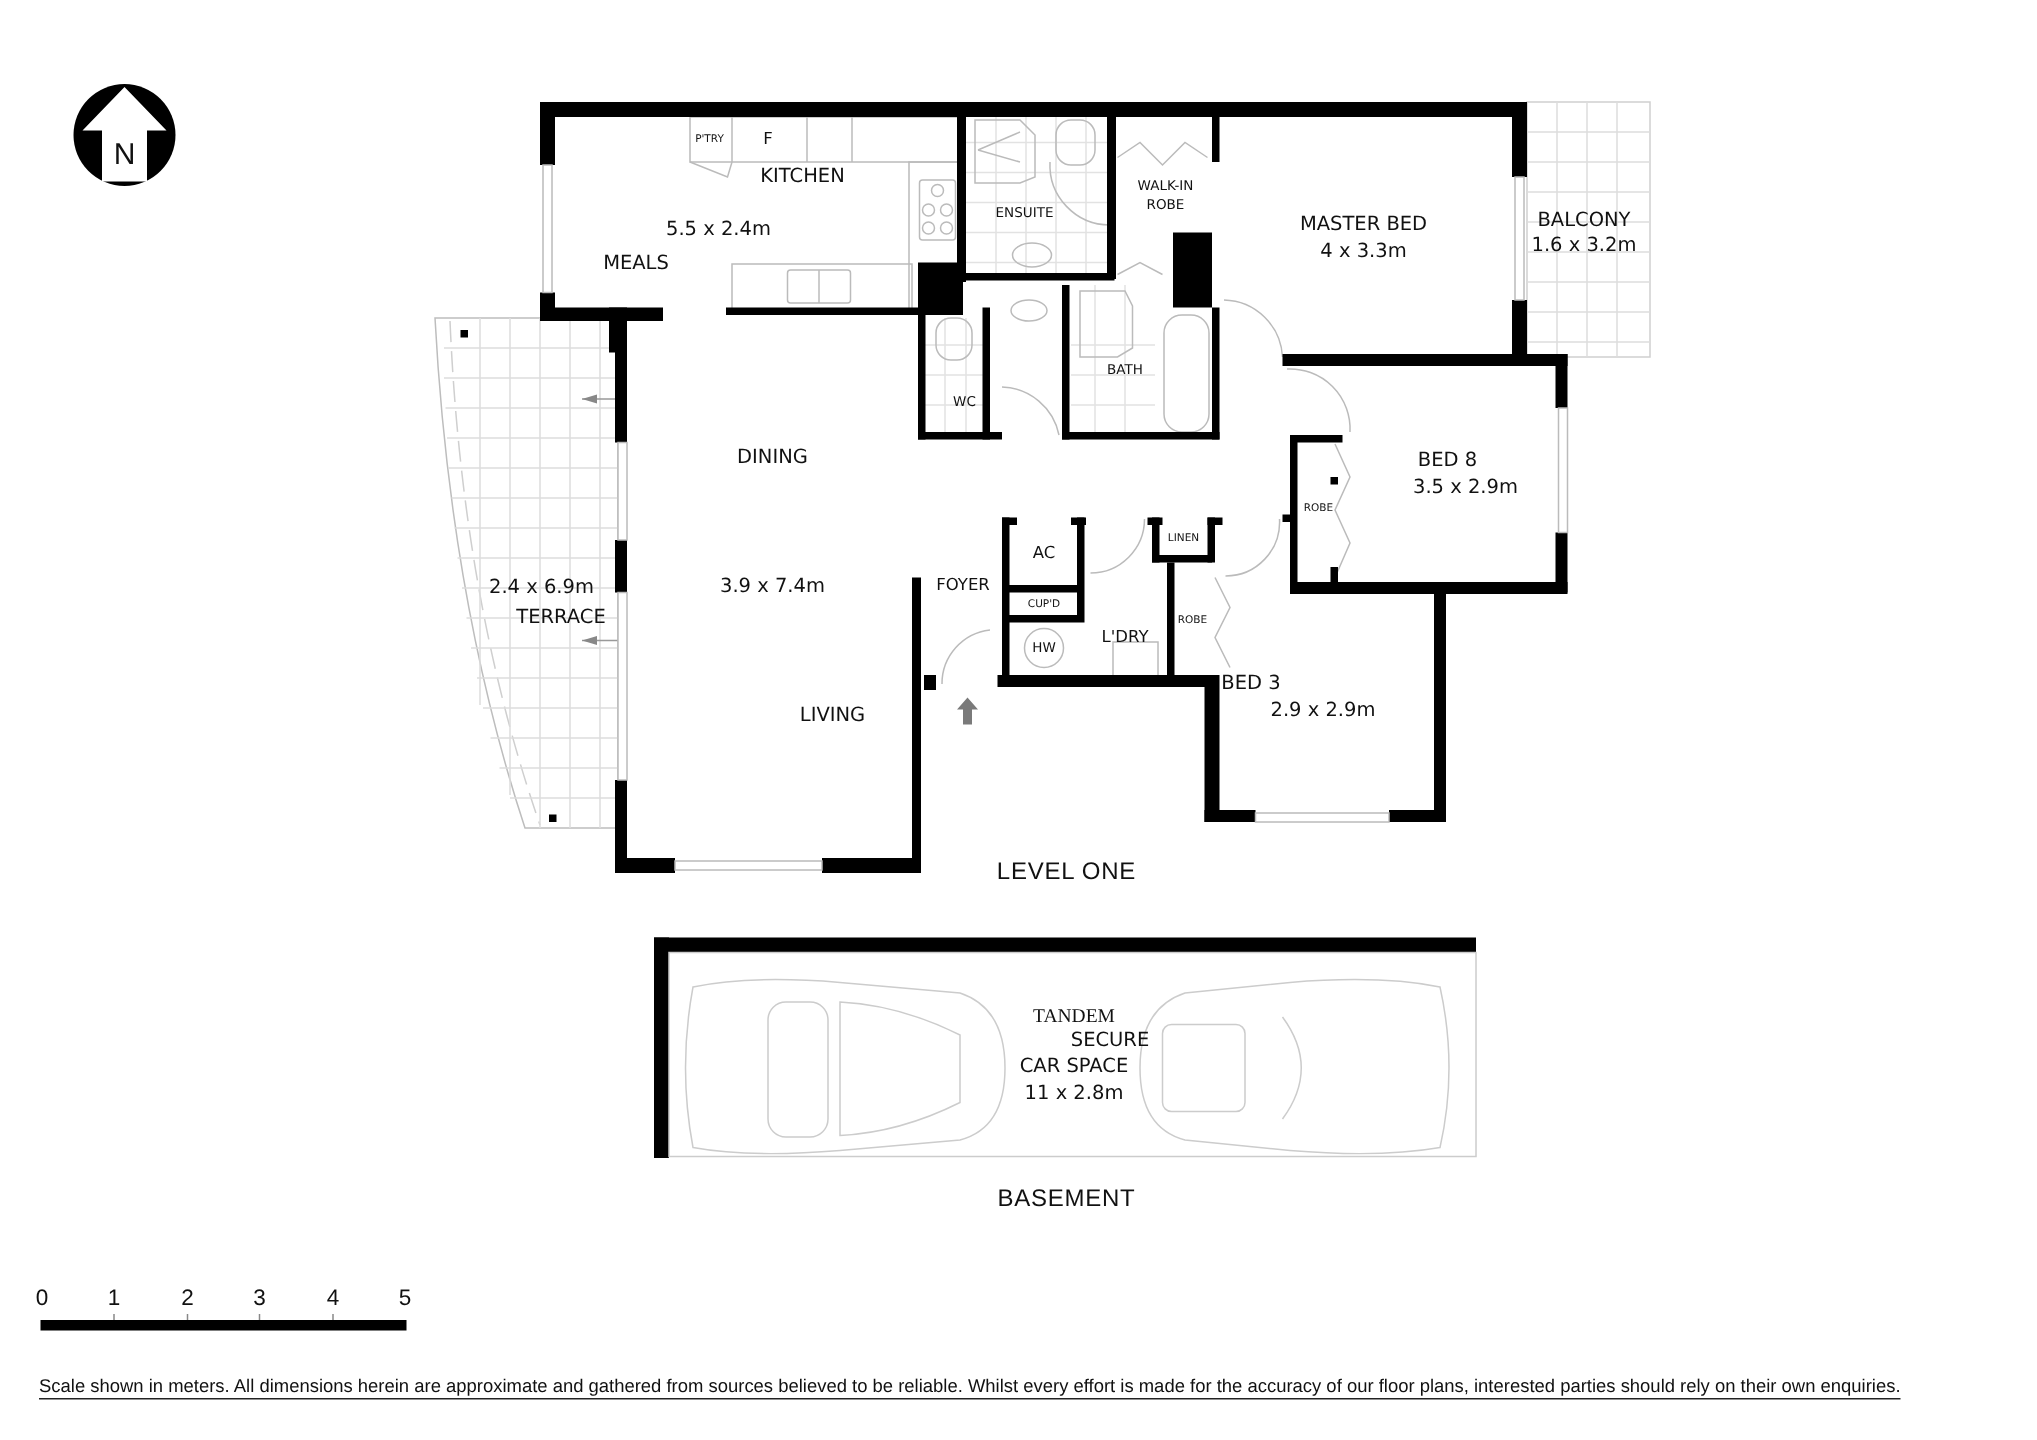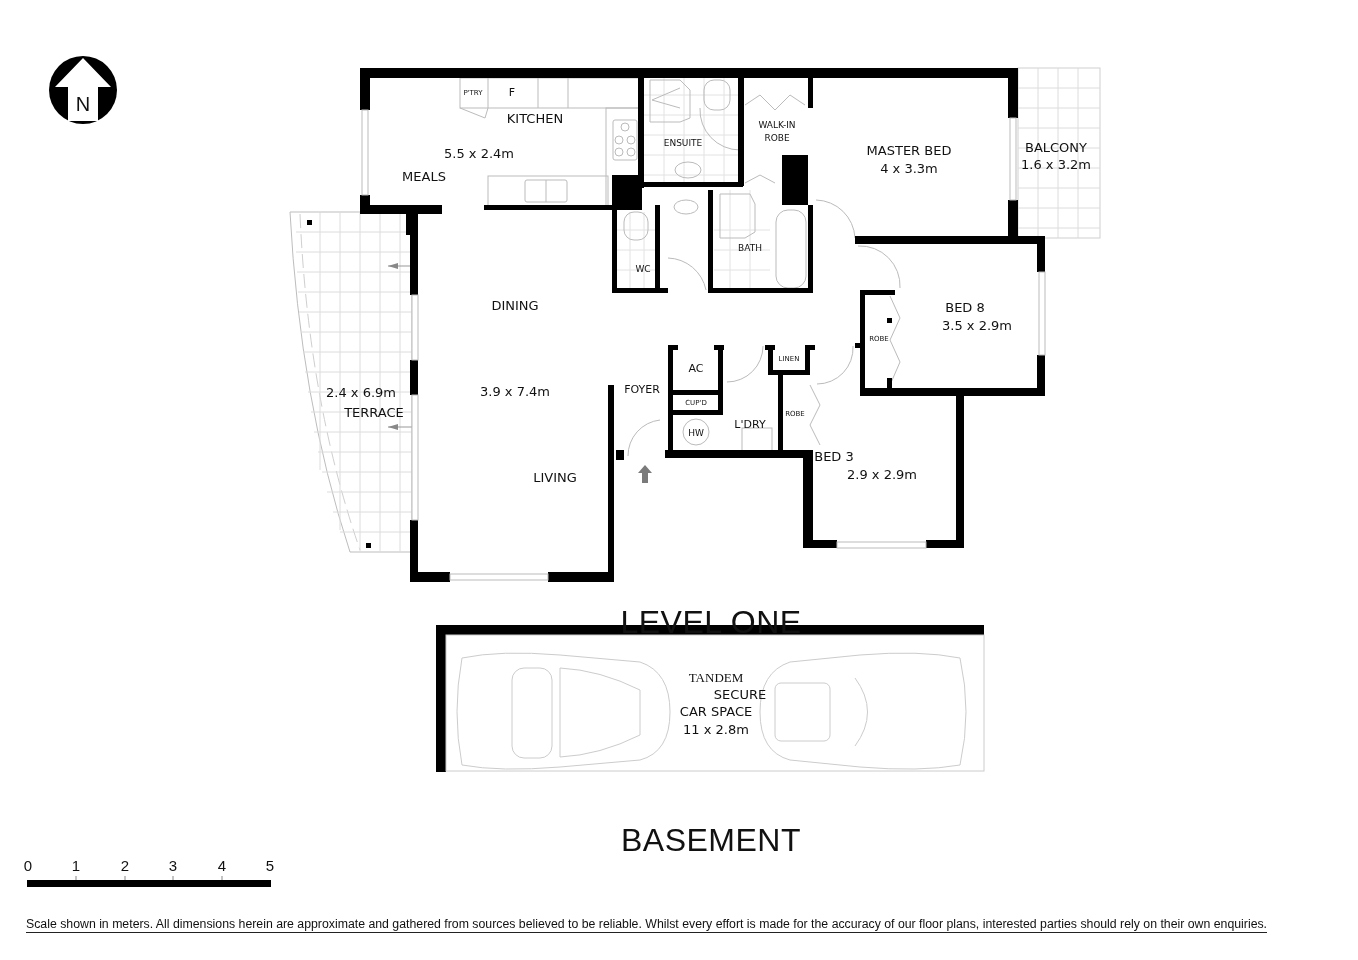--- a/index.html
+++ b/index.html
@@ -2,21 +2,21 @@
 <html><head>
 <meta charset="utf-8">
 <style>
   html, body { margin:0; padding:0; background:#ffffff; }
   body { width:1358px; height:960px; position:relative; overflow:hidden; font-family:"DejaVu Sans", sans-serif; color:#111; }
   svg.plan { position:absolute; left:0; top:0; width:1358px; height:960px; }
   .lbl { position:absolute; transform:translate(-50%,-50%); text-align:center; white-space:nowrap; font-size:13px; line-height:17px; color:#111; }
   .lbl.small { font-size:9px; line-height:11px; }
   .lbl.tiny { font-size:7px; line-height:9px; }
   .lbl.mid { font-size:11px; line-height:14px; }
-  .heading { position:absolute; transform:translate(-50%,-50%); font-family:"Liberation Sans", sans-serif; font-size:32px; letter-spacing:0.5px; color:#111; white-space:nowrap;margin-top:40px; }
+  .heading { position:absolute; transform:translate(-50%,-50%); font-family:"Liberation Sans", sans-serif; font-size:16px; letter-spacing:0.5px; color:#111; white-space:nowrap; }
   .scale-num { position:absolute; font-family:"Liberation Sans", sans-serif; font-size:15px; transform:translateX(-50%); color:#111; }
   .disclaimer { position:absolute; left:26px; top:917px; font-family:"Liberation Sans", sans-serif; font-size:12.3px; color:#111; border-bottom:1px solid #222; padding-bottom:1px; white-space:nowrap; }
   .north { position:absolute; left:48px; top:55px; width:70px; height:70px; }
   .n-letter { position:absolute; left:83px; top:104px; transform:translate(-50%,-50%); font-family:"Liberation Sans", sans-serif; font-size:20px; color:#111; }
 </style>
 </head>
 <body>
 
 <svg class="plan" viewBox="0 0 1358 960" xmlns="http://www.w3.org/2000/svg">
 

